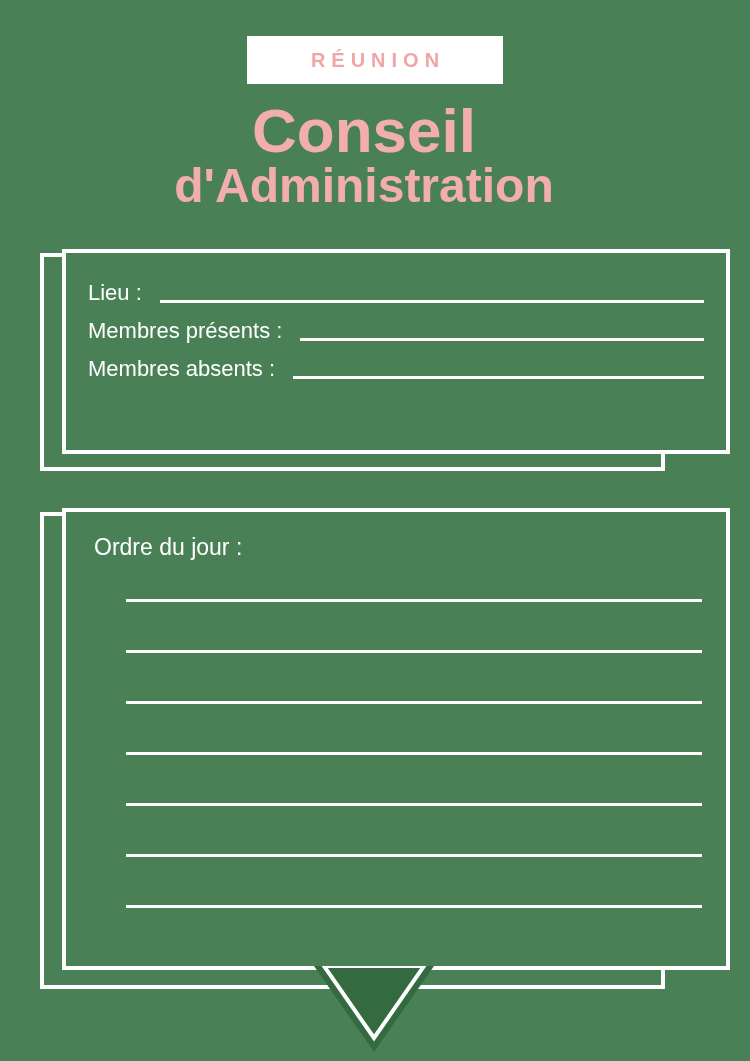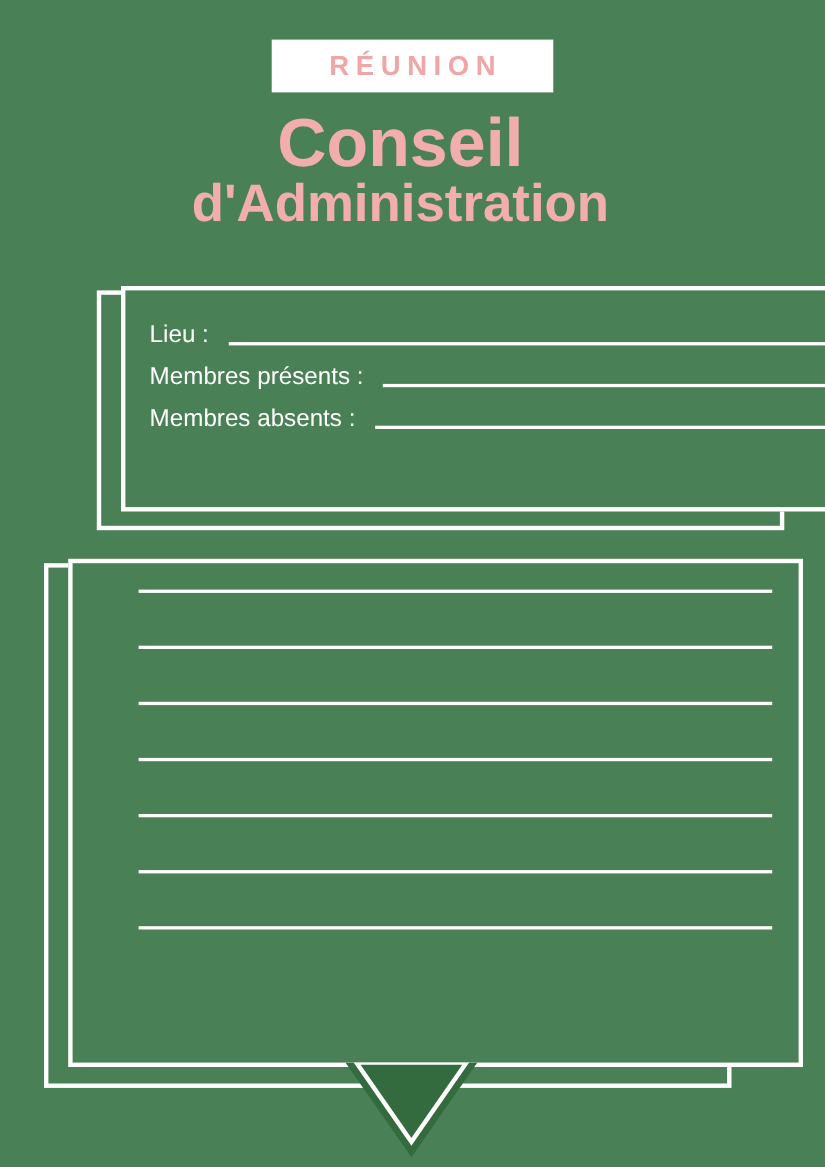--- a/index.html
+++ b/index.html
@@ -29,21 +29,21 @@
     width: 256px;
     height: 48px;
     background: #ffffff;
     display: flex;
     align-items: center;
     justify-content: center;
     box-sizing: border-box;
   }
   .badge-text {
     color: #f0a6a6;
-    font-size: 25px;
+    font-size: 20px;
     font-weight: bold;
     letter-spacing: 6px;
     line-height: 1;
     padding-left: 6px;
   }
 
   .title {
     position: absolute;
     left: 0;
     top: 100px;
@@ -76,21 +76,21 @@
     background: transparent;
   }
   .box-main {
     position: absolute;
     border: 4px solid #ffffff;
     box-sizing: border-box;
     background: #4a8055;
   }
 
   
-  #info-wrap { left: 40px; top: 260px; width: 660px; height: 222px; margin-left: 48px; }
+  #info-wrap { left: 40px; top: 249px; width: 660px; height: 222px; }
   #info-shadow { width: 625px; height: 218px; left: 0; top: 4px; }
   #info-main   { left: 22px; top: 0; width: 668px; height: 205px; }
 
   .info-rows {
     position: absolute;
     left: 22px;
     top: 0;
     width: 668px;
     height: 205px;
     padding: 24px 26px 0 26px;
@@ -188,20 +188,21 @@
         <span class="info-rule"></span>
       </div>
 
     </div>
   </div>
 
   <div class="box-wrap" id="agenda-wrap">
     <div class="box-shadow-layer" id="agenda-shadow"></div>
     <div class="box-main" id="agenda-main"></div>
     <div class="agenda-inner">
+      <div class="agenda-title">Ordre du jour :</div>
       <div class="agenda-line"></div>
       <div class="agenda-line"></div>
       <div class="agenda-line"></div>
       <div class="agenda-line"></div>
       <div class="agenda-line"></div>
       <div class="agenda-line"></div>
       <div class="agenda-line"></div>
     </div>
   </div>
 

